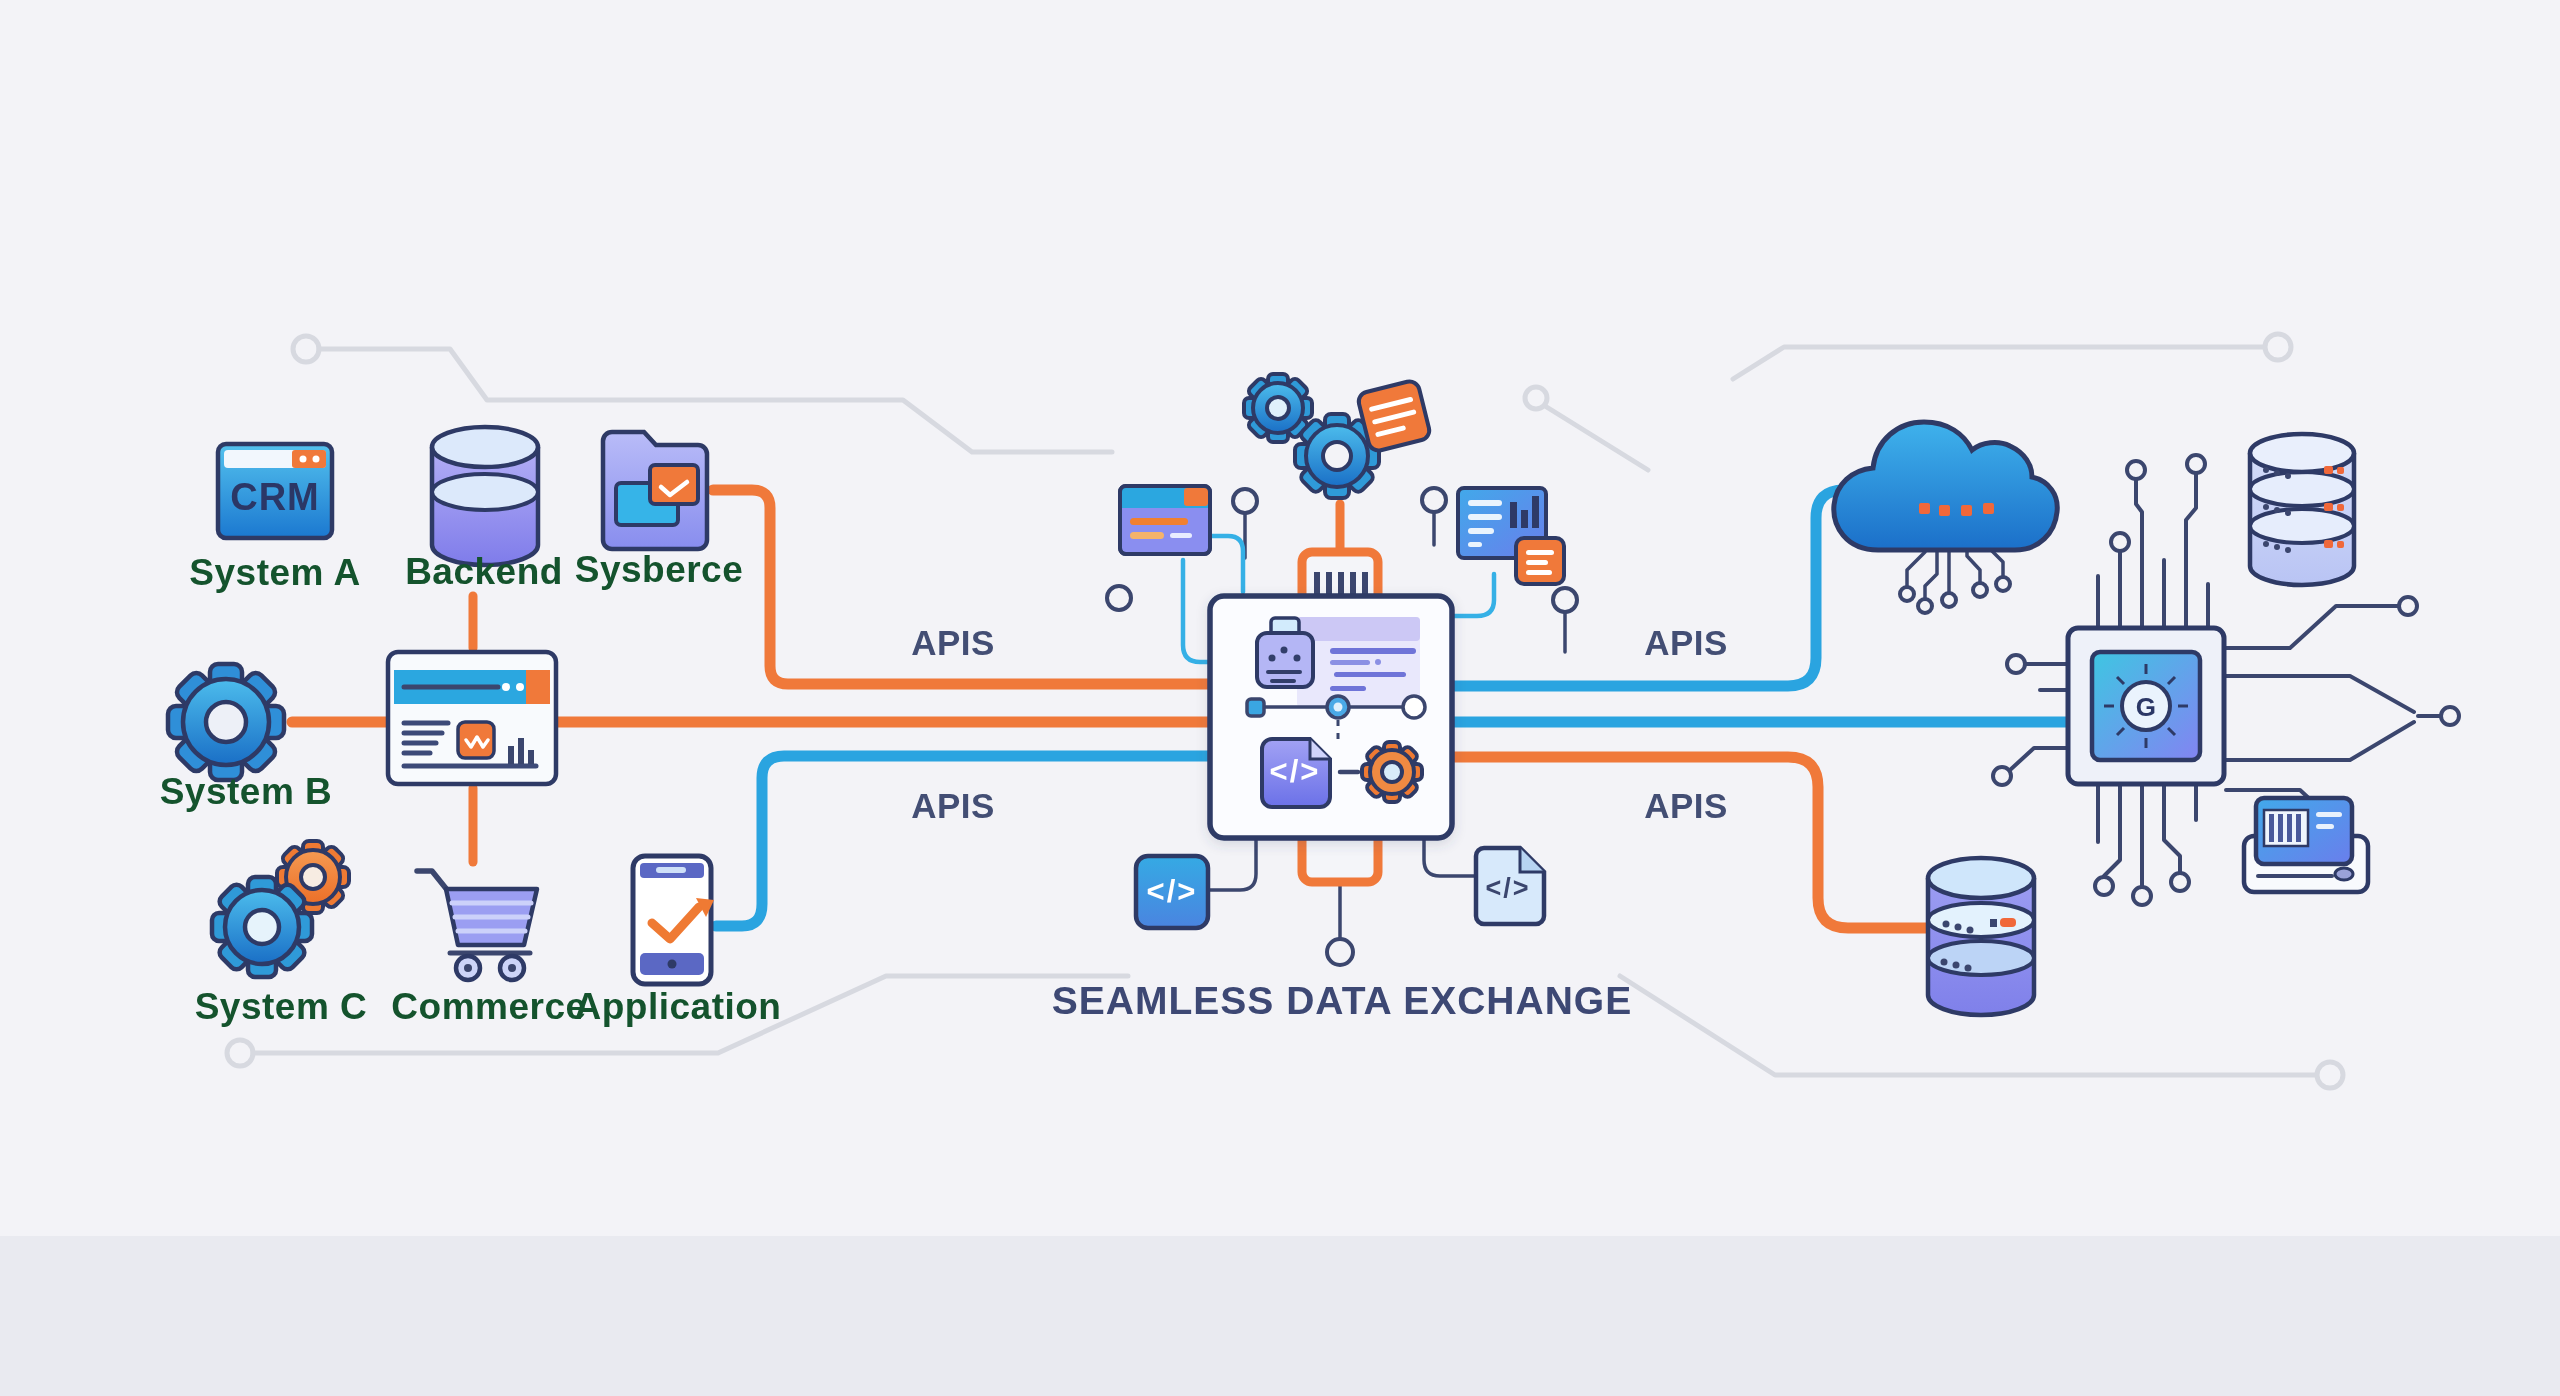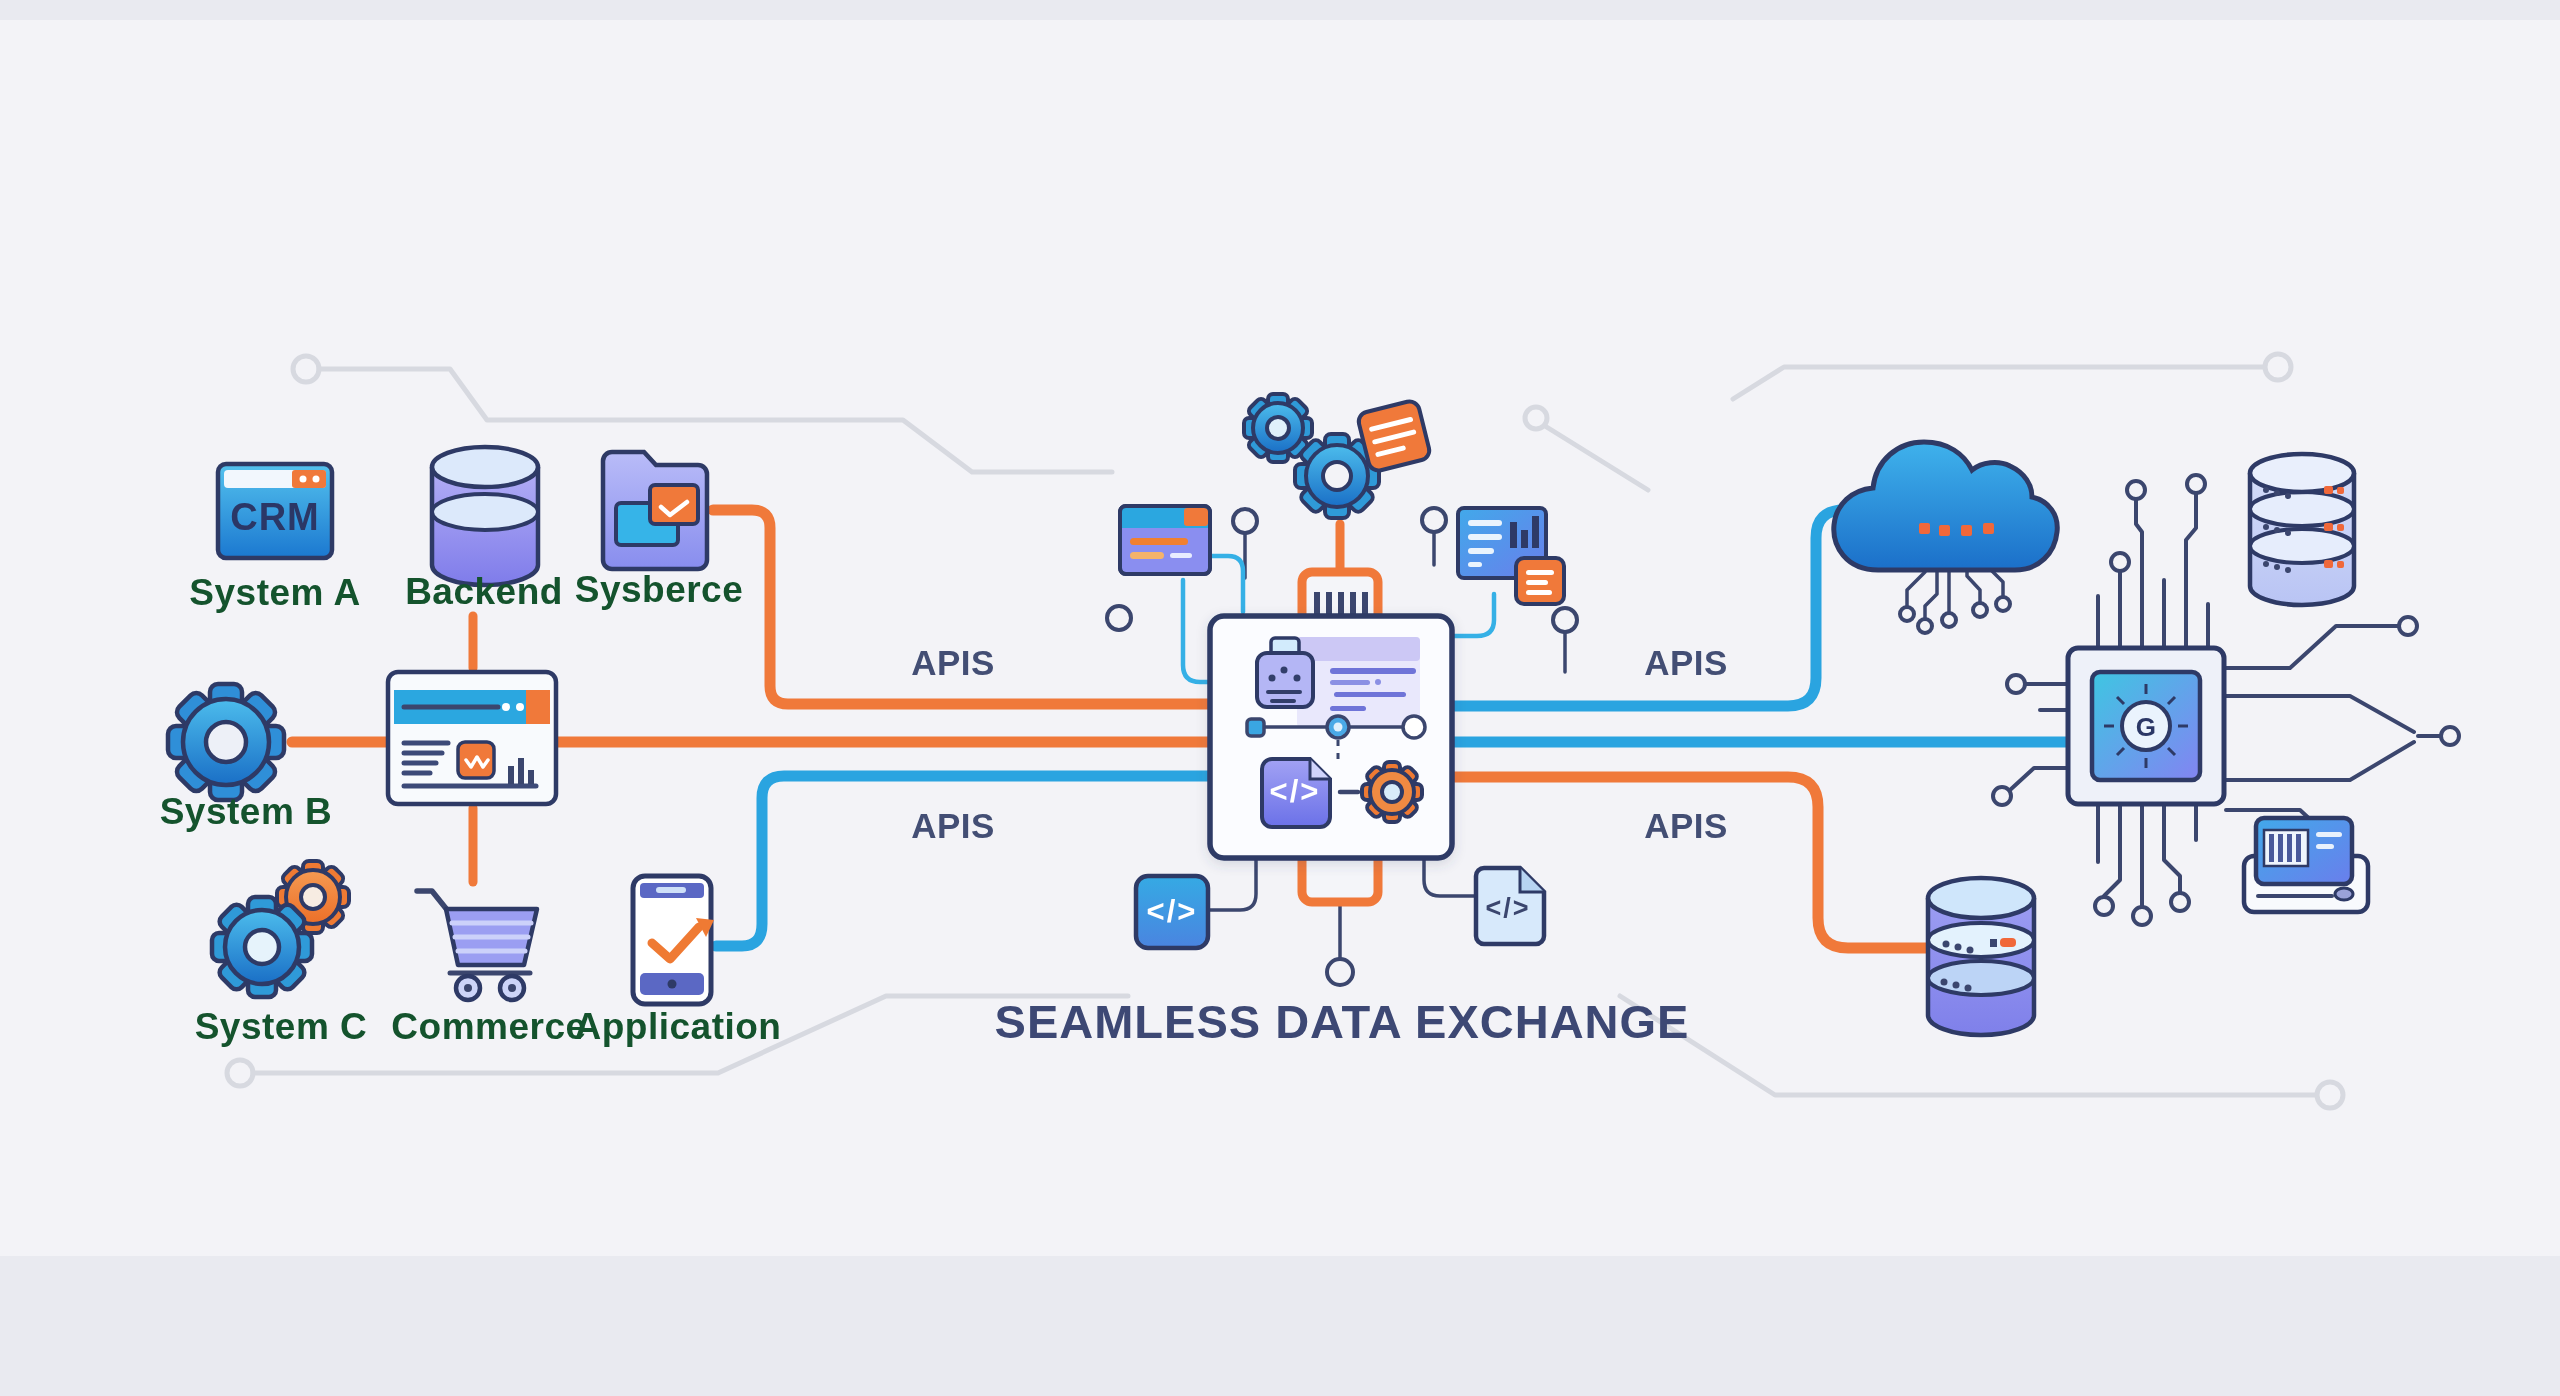--- a/index.html
+++ b/index.html
@@ -1,23 +1,23 @@
 <!DOCTYPE html>
 <html><head>
 <meta charset="utf-8">
 <style>
   html,body{margin:0;padding:0;background:#e9eaf0;}
   #canvas{position:relative;width:2560px;height:1236px;background:#f3f3f7;overflow:hidden;
-          font-family:"Liberation Sans",sans-serif;margin-top:20px;}
+          font-family:"Liberation Sans",sans-serif;}
   #canvas > svg{position:absolute;left:0;top:0;}
   .lbl{position:absolute;transform:translate(-50%,-50%);font-weight:700;font-size:37px;
        color:#14532d;white-space:nowrap;letter-spacing:.5px;}
   .lbl.api{font-size:35px;color:#434e74;}
   .lbl.badge{font-size:38px;color:#2b3766;letter-spacing:1px;}
-  .lbl.caption{font-size:47px;color:#3d4874;letter-spacing:1px;}
+  .lbl.caption{font-size:39px;color:#3d4874;letter-spacing:1px;}
   .lbl.caption-right{font-size:40px;color:#2f3c6e;white-space:pre-line;text-align:center;line-height:1.08;}
   .lbl.glyph-white{font-size:31px;color:#ffffff;letter-spacing:2px;}
   .lbl.glyph-navy{font-size:27px;color:#3b466e;letter-spacing:2px;}
   .lbl.glyph-chip{font-size:26px;color:#2b3766;}
 </style>
 </head>
 <body>
 
 <div id="canvas">
 <svg width="2560" height="1396" viewBox="0 0 2560 1396">

